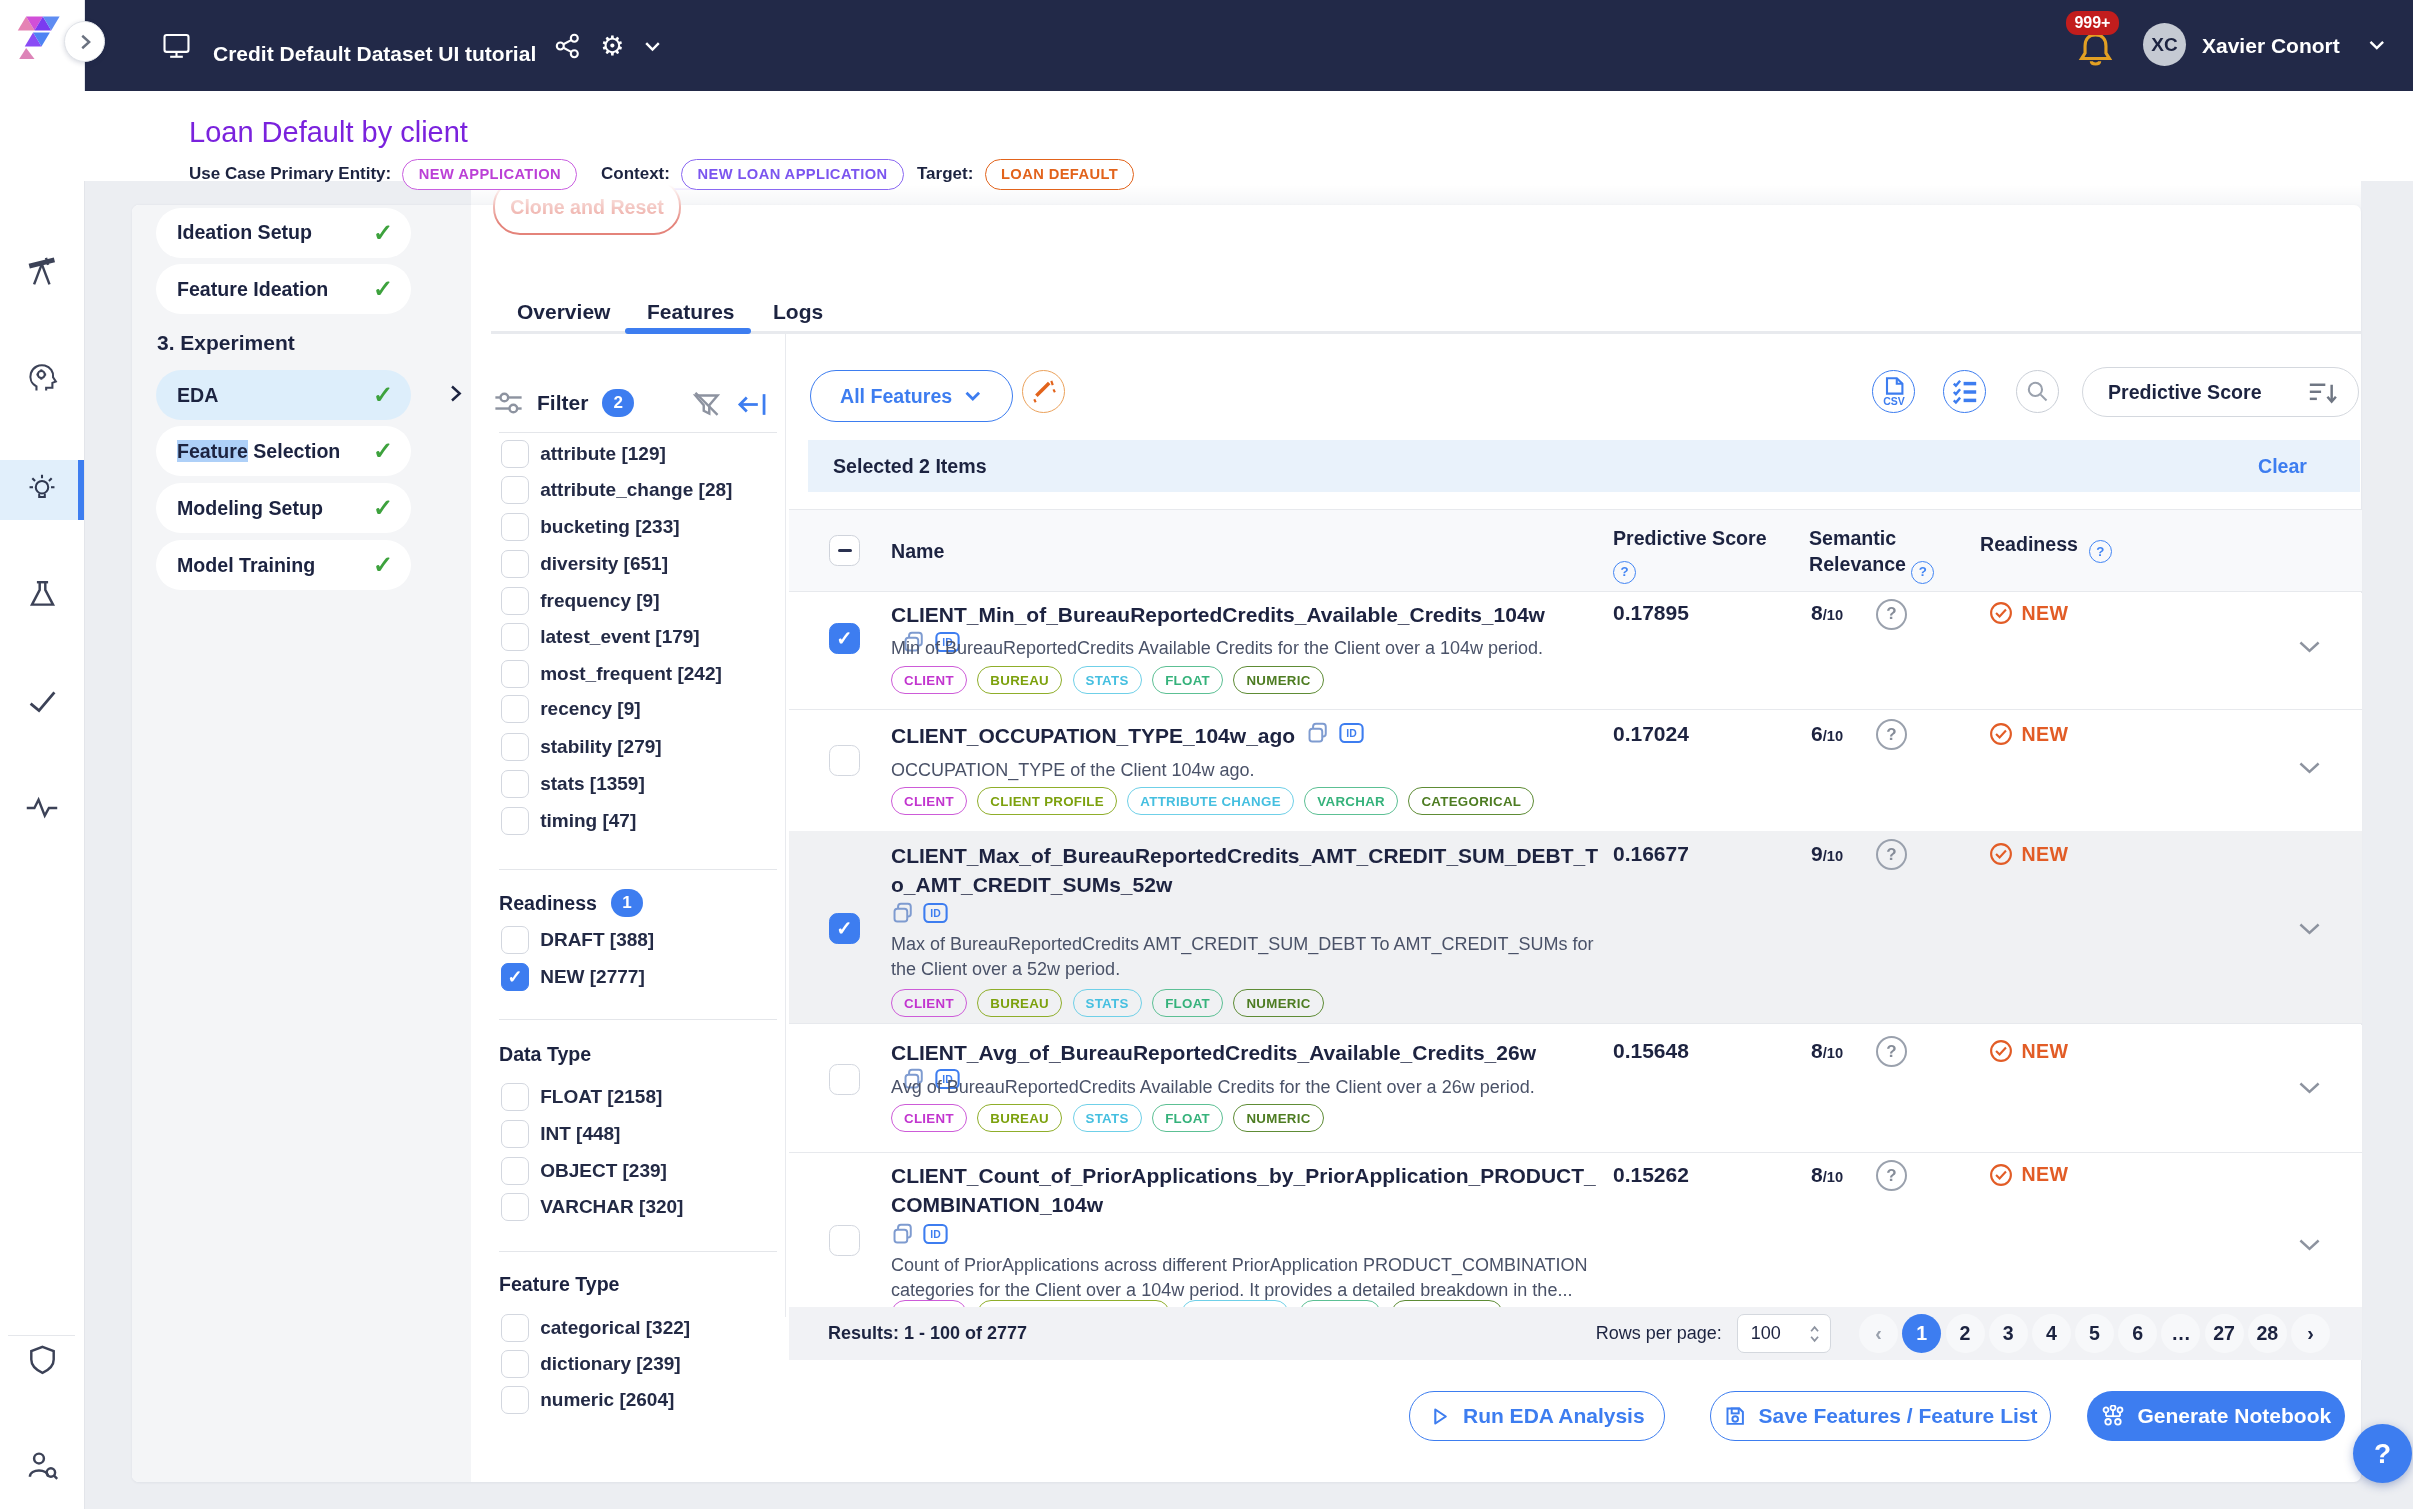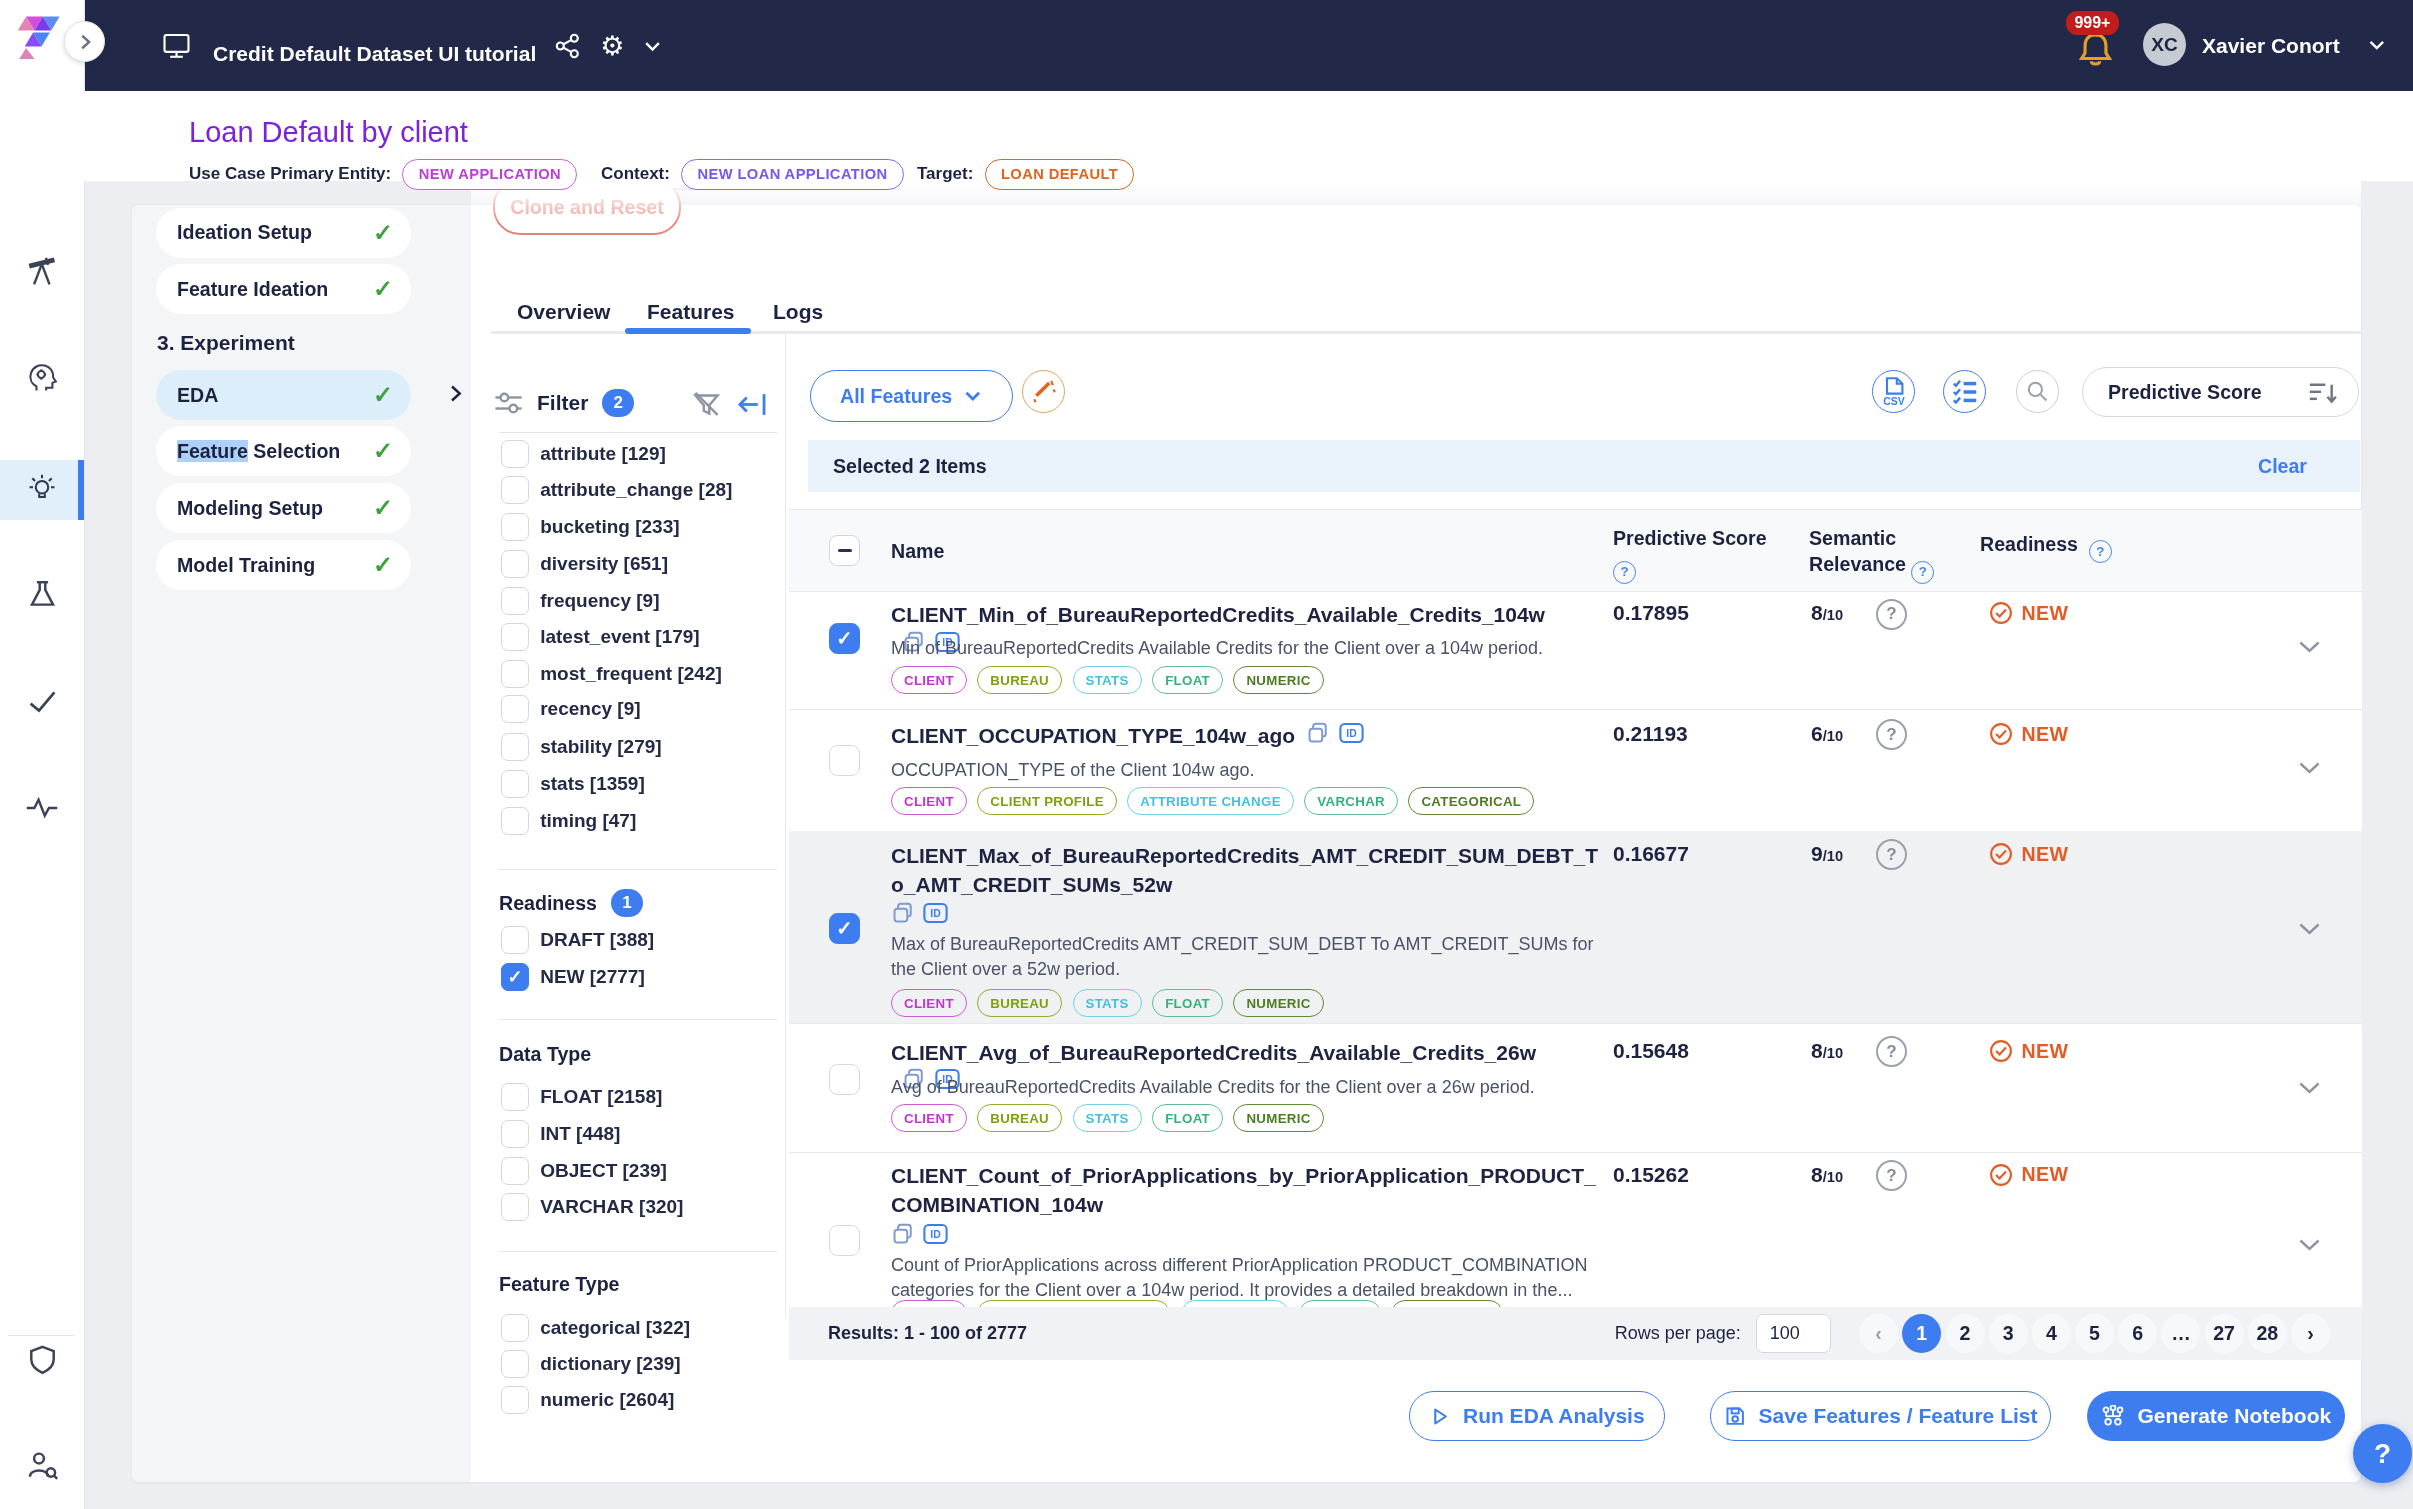--- a/index.html
+++ b/index.html
@@ -89,21 +89,21 @@
   .status{position:absolute;left:1200px;display:flex;align-items:center;gap:8.4px;color:#e25c26;font-size:19.6px;font-weight:700;letter-spacing:0.4px;}
   .row-chev{position:absolute;left:1507px;}
   .rowcb{position:absolute;left:40px;width:31px;height:31px;}
   .rowcb .cb{width:31px;height:31px;border-radius:8.4px;font-size:19.6px;}
   .iconpair{display:inline-flex;gap:8.4px;margin-left:11.2px;vertical-align:-2.8px;}
   .iconpair.block{position:absolute;left:102px;margin-left:0;}
   
   .tfoot{left:657px;top:1102px;width:1573px;height:53px;background:#f1f2f5;display:flex;align-items:center;z-index:2;}
   .tfoot .results{font-size:18px;font-weight:700;color:#1c2340;margin-left:39px;flex:1;}
   .rpp-label{font-size:18px;color:#1c2340;margin-right:15.4px;}
-  .rpp-select{width:75px;height:39px;border:1.4px solid #d4d8de;border-radius:7px;background:#fff;display:flex;align-items:center;padding:0 9.8px 0 12.6px;box-sizing:border-box;margin-right:28px;gap:25px;}
+  .rpp-select{width:94px;height:39px;border:1.4px solid #d4d8de;border-radius:7px;background:#fff;display:flex;align-items:center;padding:0 9.8px 0 12.6px;box-sizing:border-box;margin-right:28px;gap:25px;}
   .rpp-select span{font-size:18px;color:#1c2340;flex:1;}
   .pgbtn{width:39px;height:39px;border-radius:50%;background:#f7f8fa;display:flex;align-items:center;justify-content:center;font-size:19.6px;font-weight:600;color:#1c2340;margin-right:4.2px;flex:none;}
   .pgbtn.current{background:#3d7df0;color:#fff;}
   .pgbtn.nav{color:#9aa1ad;}
   
   .action-btn{position:absolute;top:1186px;height:50px;border-radius:26px;display:flex;align-items:center;justify-content:center;gap:12.6px;font-size:21px;font-weight:700;box-sizing:border-box;}
   .action-btn.outline{border:1.8px solid #3d7df0;color:#3d7df0;background:#fff;}
   .action-btn.fill{background:#3d7df0;color:#fff;}
   .help-fab{left:2353px;top:1424px;width:59px;height:59px;border-radius:50%;background:#3d7df0;color:#fff;font-size:28px;font-weight:700;display:flex;align-items:center;justify-content:center;box-shadow:0 2.8px 9.8px rgba(30,60,140,.35);z-index:9;}
   svg{display:block;}
@@ -548,21 +548,21 @@
             </svg>
           </span></div>
       <div class="row-desc" style="top:48px">OCCUPATION_TYPE of the Client 104w ago.</div>
       <div class="tagrow" style="top:77px">
         <span class="tag m">CLIENT</span>
         <span class="tag o">CLIENT PROFILE</span>
         <span class="tag c">ATTRIBUTE CHANGE</span>
         <span class="tag t">VARCHAR</span>
         <span class="tag g">CATEGORICAL</span>
       </div>
-      <span class="score" style="top:12px">0.21193</span>
+      <span class="score" style="top:12px">0.17024</span>
       <span class="rel" style="top:12px"><span>6</span><small>/10</small></span>
       <span class="abs relq q-gray" style="top:9px">?</span>
       <span class="status" style="top:12px">
           <svg width="24" height="24" viewBox="0 0 34 34" fill="none" stroke="#e25c26" stroke-width="3">
             <circle cx="17" cy="17" r="14"></circle>
             <polyline points="10,17 15,22 24,12"></polyline>
           </svg>
           <span>NEW</span>
         </span>
       <span class="row-chev abs" style="top:50px">

